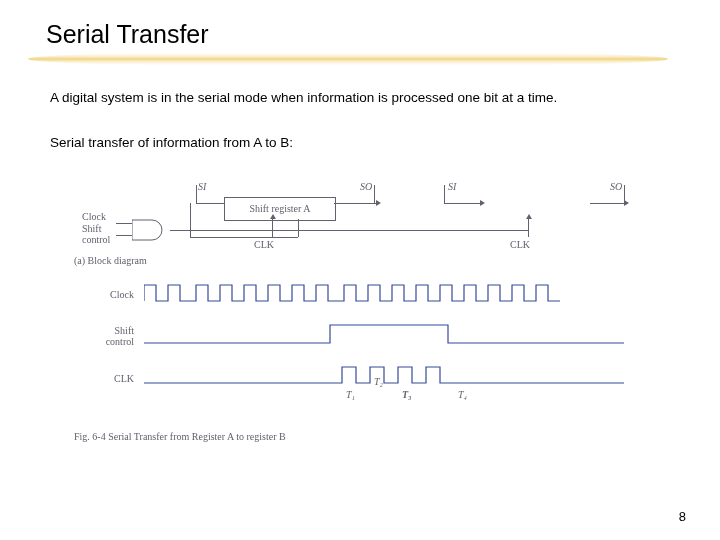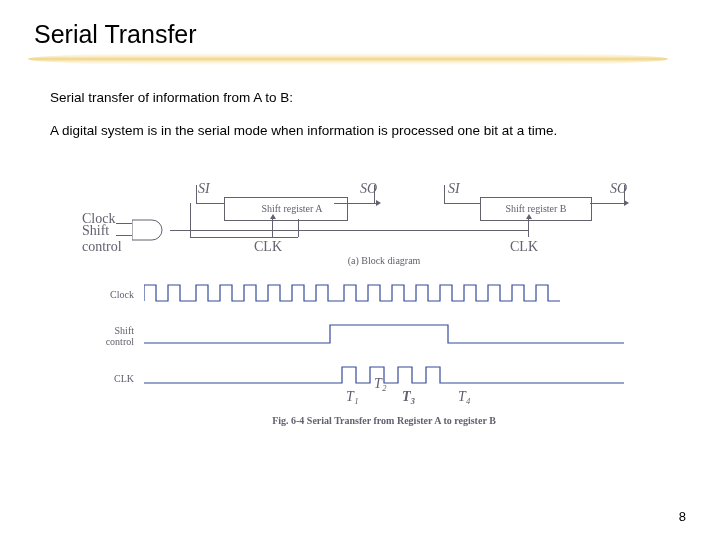--- a/index.html
+++ b/index.html
@@ -15,21 +15,21 @@
   .slide {
     padding: 20px 34px 0 34px;
     box-sizing: border-box;
     height: 100%;
     position: relative;
   }
   .title {
     font-size: 25px;
     font-weight: 400;
     color: #000;
-    margin: 0 0 4px 0;
+    margin: 0 0 4px 12px;
   }
   .underline {
     height: 12px;
     width: 640px;
     margin-left: -6px;
     background: linear-gradient(
       to bottom,
       rgba(255,255,255,0) 0%,
       rgba(232,185,50,0.25) 30%,
       rgba(232,185,50,0.6) 50%,
@@ -59,38 +59,37 @@
   .blk {
     position: absolute;
     border: 1px solid #61616f;
     background: #fff;
     font-size: 10px;
     text-align: center;
     display: flex;
     align-items: center;
     justify-content: center;
   }
-  .regA { left: 150px; top: 30px; width: 110px; height: 22px; padding-left: 12px; }
+  .regA { left: 150px; top: 30px; width: 110px; height: 22px; }
   .regB { left: 406px; top: 30px; width: 110px; height: 22px; }
   .andg {
     position: absolute;
     left: 58px; top: 52px; width: 38px; height: 22px;
   }
   .label {
     position: absolute;
-    font-size: 14px;
+    font-size: 10px;
     font-style: italic;
     color: #61616f;
     white-space: nowrap;
   }
   .caption {
     position: absolute;
     font-size: 10px;
     color: #61616f;
-    text-align: center;
     width: 100%;
     left: 0;
   }
   .line {
     position: absolute;
     background: #61616f;
   }
   .arrowR::after {
     content: '';
     position: absolute;
@@ -130,22 +129,22 @@
     font-family: Arial, sans-serif;
   }
 </style>
 </head>
 <body>
 
 <div class="slide">
   <h1 class="title">Serial Transfer</h1>
   <div class="underline"></div>
 
+  <div class="body-text para1">A digital system is in the serial mode when information is processed one bit at a time.</div>
   <div class="body-text para2">Serial transfer of information from A to B:</div>
-  <div class="body-text para1">A digital system is in the serial mode when information is processed one bit at a time.</div>
 
   <div class="fig-area">
 
     <div class="line arrowR" style="left:122px; top:36px; width:28px; height:1px;"></div>
     <span class="label" style="left:124px; top:14px;">SI</span>
     <div class="line" style="left:122px; top:36px; width:1px; height:-0px;"></div>
     <div class="line" style="left:122px; top:18px; width:1px; height:18px;"></div>
 
     <div class="blk regA">Shift register A</div>
 
@@ -155,21 +154,20 @@
     <div class="line" style="left:300px; top:18px; width:1px; height:18px;"></div>
 
     <div class="line" style="left:224px; top:52px; width:1px; height:18px;"></div>
     <div class="line" style="left:116px; top:70px; width:108px; height:1px;"></div>
     <div class="line" style="left:116px; top:36px; width:1px; height:34px;"></div>
 
     <div class="line arrowR" style="left:370px; top:36px; width:36px; height:1px;"></div>
     <span class="label" style="left:374px; top:14px;">SI</span>
     <div class="line" style="left:370px; top:18px; width:1px; height:18px;"></div>
 
-    <div class="blk regB">Shift register B</div>
 
     <div class="line arrowR" style="left:516px; top:36px; width:34px; height:1px;"></div>
     <span class="label" style="left:536px; top:14px;">SO</span>
     <div class="line" style="left:550px; top:18px; width:1px; height:18px;"></div>
 
     <div class="line arrowU" style="left:198px; top:52px; width:1px; height:18px;"></div>
     <span class="label" style="left:180px; top:72px; font-style:normal;">CLK</span>
     <div class="line arrowU" style="left:454px; top:52px; width:1px; height:18px;"></div>
     <span class="label" style="left:436px; top:72px; font-style:normal;">CLK</span>
 
@@ -199,17 +197,17 @@
 
     <div class="wave-label" style="left:0px; top:206px;">CLK</div>
     <svg class="wave" style="left:70px; top:198px; width:480px; height:22px;" viewBox="0 0 480 22" preserveAspectRatio="none">
       <path d="M0 18 L198 18 L198 2 L212 2 L212 18 L226 18 L226 2 L240 2 L240 18 L254 18 L254 2 L268 2 L268 18 L282 18 L282 2 L296 2 L296 18 L480 18"></path>
     </svg>
     <span class="label" style="left:272px; top:222px; font-style:italic;">T₁</span>
     <span class="label" style="left:300px; top:209px; font-style:italic;">T₂</span>
     <span class="label" style="left:328px; top:222px; font-style:italic;font-weight:bold;">T₃</span>
     <span class="label" style="left:356px; top:222px; font-style:italic;margin-left:28px;">T₄</span>
 
-    <div class="caption" style="top:248px;font-weight:bold;">Fig. 6-4  Serial Transfer from Register A to register B</div>
+    <div class="caption" style="top:264px;">Fig. 6-4  Serial Transfer from Register A to register B</div>
   </div>
 
   <div class="pagenum">8</div>
 </div>
 
 </body></html>

